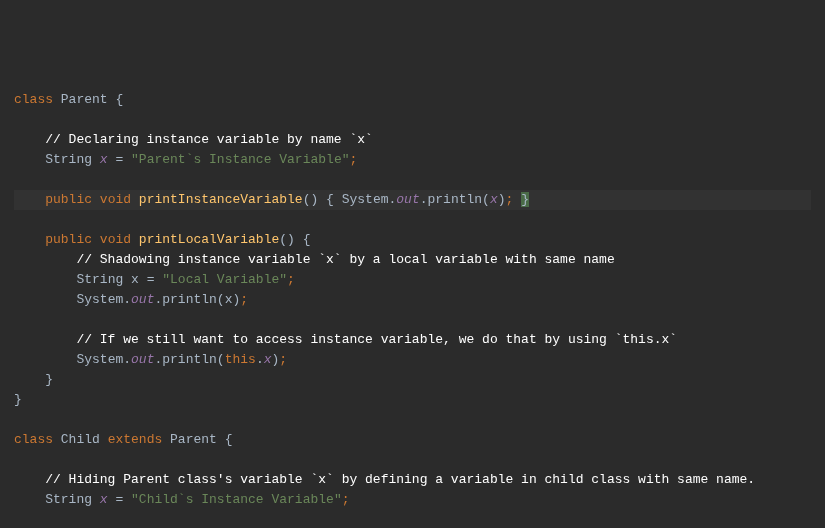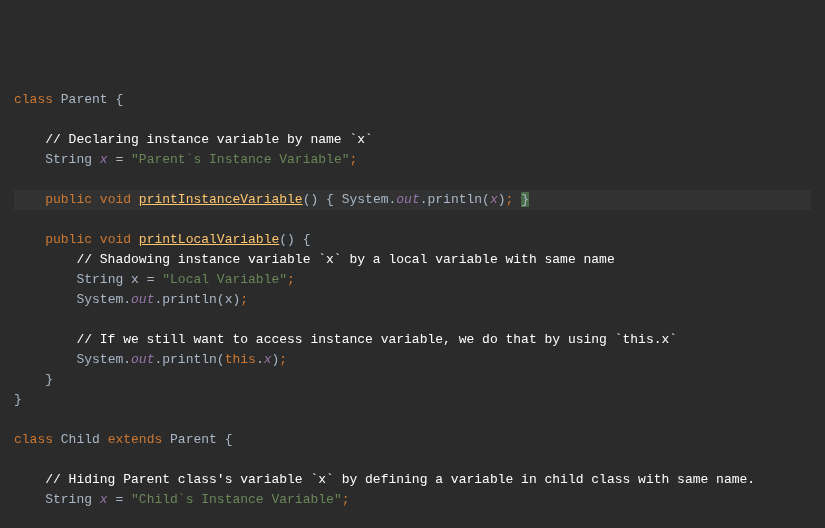--- a/index.html
+++ b/index.html
@@ -13,21 +13,21 @@
     white-space: pre;
     width: 825px;
     height: 528px;
     overflow: hidden;
   }
   .line { display: block; min-height: 1.54em; }
   .line.hl { background: #323232; }
   .kw { color: #cc7832; }
   .str { color: #6a8759; }
   .com { color: #ffffff; }
-  .mtd { color: #ffc66d; text-decoration: underline; }
+  .mtd { color: #ffc66d; }
   .fld { color: #9876aa; font-style: italic; }
   .car { background: #4a6b47; color: #a9b7c6; }
 </style>
 </head>
 <body>
 
 
 
 <div><span class="line"><span class="kw">class</span><span> Parent {</span></span><span class="line"></span><span class="line"><span class="com">    // Declaring instance variable by name `x`</span></span><span class="line"><span>    </span><span>String </span><span class="fld">x</span><span> = </span><span class="str">"Parent`s Instance Variable"</span><span class="kw">;</span></span><span class="line"></span><span class="line hl"><span>    </span><span class="kw">public void </span><span class="mtd">printInstanceVariable</span><span>() { System.</span><span class="fld">out</span><span>.println(</span><span class="fld">x</span><span>)</span><span class="kw">; </span><span class="car">}</span></span><span class="line"></span><span class="line"><span>    </span><span class="kw">public void </span><span class="mtd">printLocalVariable</span><span>() {</span></span><span class="line"><span class="com">        // Shadowing instance variable `x` by a local variable with same name</span></span><span class="line"><span>        </span><span>String </span><span>x = </span><span class="str">"Local Variable"</span><span class="kw">;</span></span><span class="line"><span>        </span><span>System.</span><span class="fld">out</span><span>.println(x)</span><span class="kw">;</span></span><span class="line"></span><span class="line"><span class="com">        // If we still want to access instance variable, we do that by using `this.x`</span></span><span class="line"><span>        </span><span>System.</span><span class="fld">out</span><span>.println(</span><span class="kw">this</span><span>.</span><span class="fld">x</span><span>)</span><span class="kw">;</span></span><span class="line"><span>    }</span></span><span class="line"><span>}</span></span><span class="line"></span><span class="line"><span class="kw">class</span><span> Child </span><span class="kw">extends</span><span> Parent {</span></span><span class="line"></span><span class="line"><span class="com">    // Hiding Parent class's variable `x` by defining a variable in child class with same name.</span></span><span class="line"><span>    </span><span>String </span><span class="fld">x</span><span> = </span><span class="str">"Child`s Instance Variable"</span><span class="kw">;</span></span><span class="line"></span></div>
 

